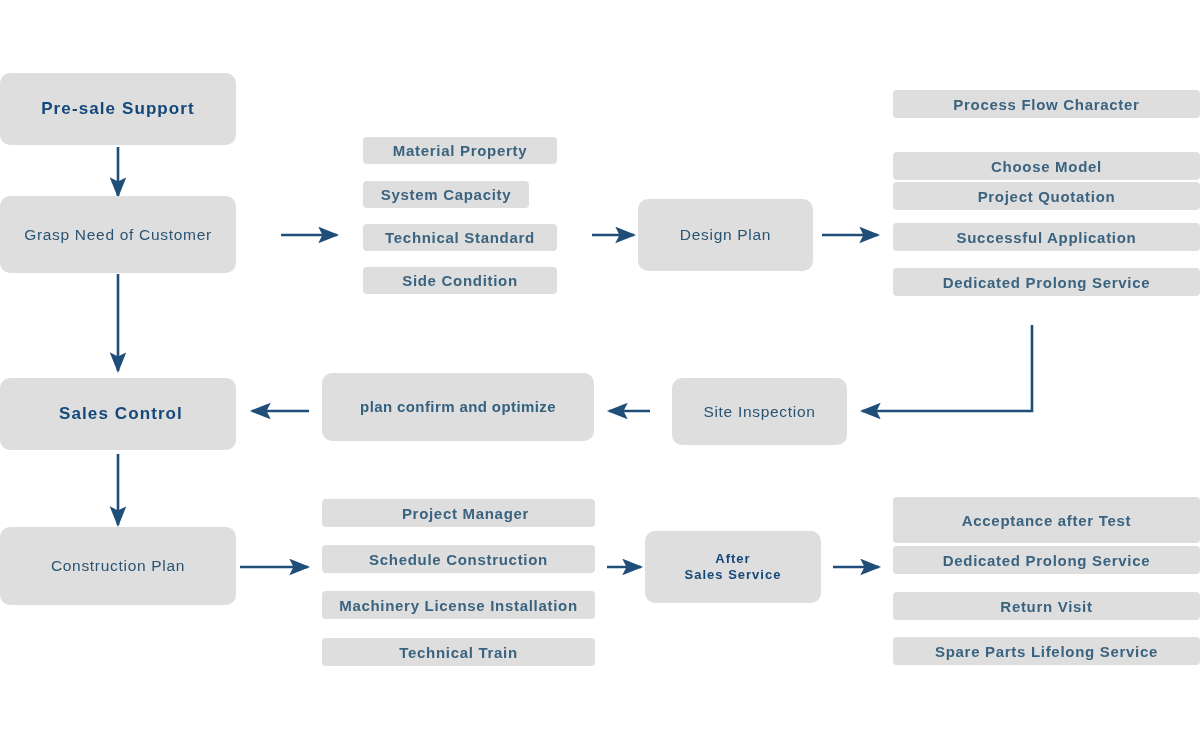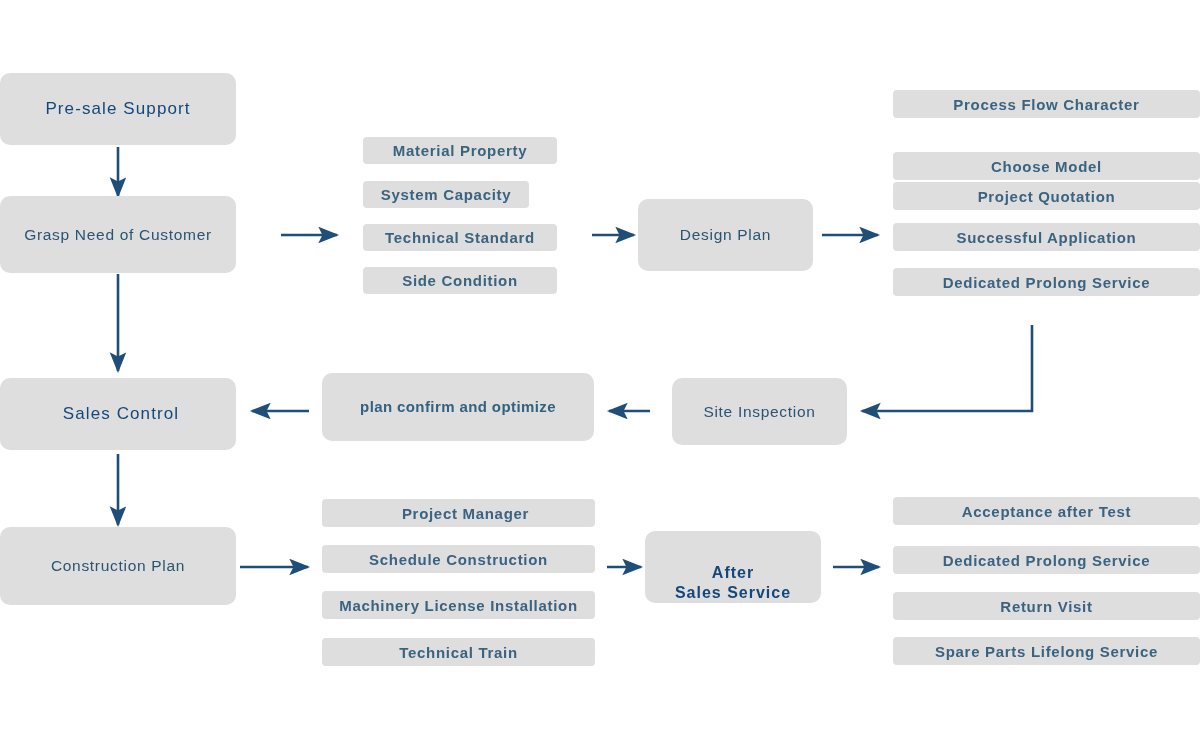--- a/index.html
+++ b/index.html
@@ -29,42 +29,41 @@
     align-items: center;
     justify-content: center;
     text-align: center;
     color: #1d4971;
     letter-spacing: 0.6px;
     box-sizing: border-box;
     line-height: 1.25;
   }
   .node.major {
     font-size: 17px;
-    font-weight: normal;
+    font-weight: bold;
     color: #14477a;
     letter-spacing: 1.1px;
   }
   .node.plain {
     font-size: 15.5px;
     font-weight: normal;
     color: #2a5472;
     letter-spacing: 0.7px;
   }
   .node.soft {
     font-size: 15px;
     font-weight: bold;
     color: #33617f;
     letter-spacing: 0.4px;
   }
   .node.two-line {
-    font-size: 16px;
+    font-size: 13px;
     font-weight: bold;
     color: #14477a;
     letter-spacing: 1px;
-    justify-content: flex-end;
   }
   
   .pill {
     position: absolute;
     background: #dedede;
     border-radius: 4px;
     display: flex;
     align-items: center;
     justify-content: center;
     text-align: center;
@@ -190,21 +189,21 @@
   </div>
   <div class="pill" style="left:322px; top:638px; width:273px; height:28px;">
     <span>Technical Train</span>
   </div>
 
   <div class="node two-line" style="left:645px; top:531px; width:176px; height:72px; flex-direction:column;">
     <span>After</span>
     <span>Sales Service</span>
   </div>
 
-  <div class="pill" style="left:893px; top:497px; width:307px; height:28px;">
+  <div class="pill" style="left:893px; top:497px; width:307px; height:46px;">
     <span>Acceptance after Test</span>
   </div>
   <div class="pill" style="left:893px; top:546px; width:307px; height:28px;">
     <span>Dedicated Prolong Service</span>
   </div>
   <div class="pill" style="left:893px; top:592px; width:307px; height:28px;">
     <span>Return Visit</span>
   </div>
   <div class="pill" style="left:893px; top:637px; width:307px; height:28px;">
     <span>Spare Parts Lifelong Service</span>

